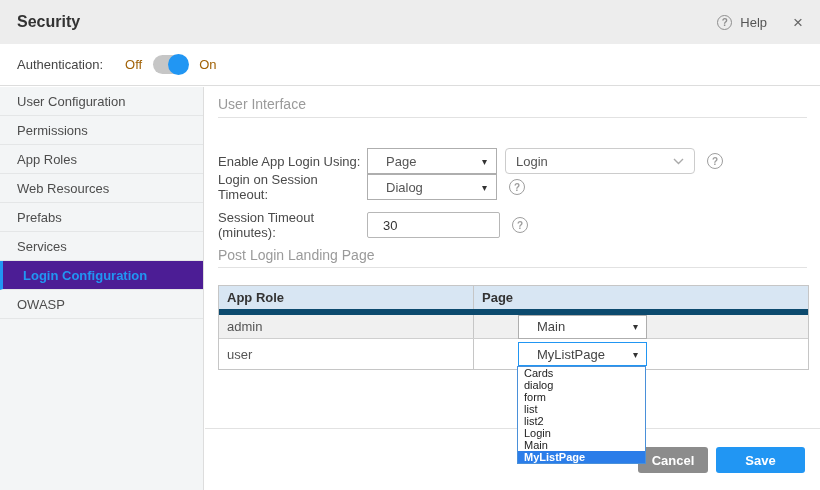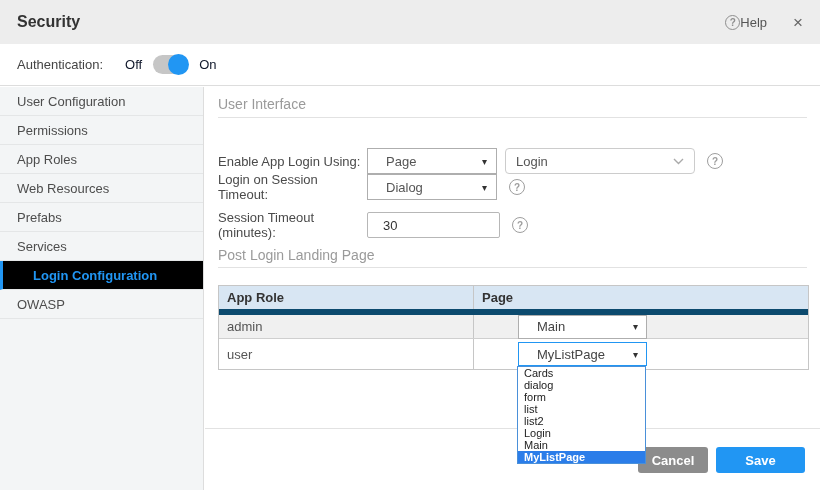--- a/index.html
+++ b/index.html
@@ -15,52 +15,52 @@
     background: #ededed; display: flex; align-items: center; padding: 0 17px;
   }
   .app-title { font-size: 16px; font-weight: 600; color: #333; }
   .header-right { margin-left: auto; display: flex; align-items: center; }
   .help-group { display: flex; align-items: center; cursor: pointer; }
   .help-circle {
     width: 15px; height: 15px; border: 1px solid #8e8e8e; border-radius: 50%;
     display: flex; align-items: center; justify-content: center;
     font-size: 10px; color: #8e8e8e; font-weight: 600;
   }
-  .help-label { font-size: 13px; color: #555; margin-left: 0; }
+  .help-label { font-size: 13px; color: #555; margin-left: 8px; }
   .close-x { font-size: 17px; color: #666; margin-left: 26px; cursor: pointer; line-height: 1; }
   
   .auth-bar {
     position: absolute; top: 44px; left: 0; right: 0; height: 42px;
     background: #fff; border-bottom: 1px solid #ddd;
     display: flex; align-items: center; padding: 0 17px;
   }
   .auth-label { font-size: 13px; color: #444; }
-  .toggle-off, .toggle-on { font-size: 13px; color: #0f172a; }
+  .toggle-off, .toggle-on { font-size: 13px; color: #a16207; }
   .toggle-off { margin-left: 22px; }
   .toggle {
     width: 35px; height: 19px; border-radius: 10px; background: #c6c6c6;
     position: relative; margin: 0 11px; cursor: pointer;
   }
   .toggle .knob {
     position: absolute; right: -1px; top: -1px; width: 21px; height: 21px;
     border-radius: 50%; background: #2196f3;
   }
   
   .sidebar {
     position: absolute; top: 87px; bottom: 0; left: 0; width: 204px;
     background: #f3f5f6; border-right: 1px solid #ddd;
   }
   .side-item {
     height: 29px; display: flex; align-items: center; padding-left: 17px;
     font-size: 13px; color: #4d4d4d; border-bottom: 1px solid #e4e6e7; cursor: pointer;
     background: transparent;
   }
   .side-item.selected {
-    background: #000000; color: #2196f3; font-weight: 600;
-    border-left: 3px solid #2196f3; padding-left: 30px;
+    background: #4c1d95; color: #2196f3; font-weight: 600;
+    border-left: 3px solid #2196f3; padding-left: 20px;
   }
   
   .section-title { position: absolute; left: 218px; font-size: 14px; color: #9a9a9a; }
   .h-divider { position: absolute; left: 218px; width: 589px; border-top: 1px solid #e2e2e2; }
   .form-row { position: absolute; left: 218px; display: flex; align-items: center; height: 26px; }
   .form-label { width: 149px; font-size: 13px; color: #4a4a4a; }
   .select-box {
     width: 130px; height: 26px; background: #fff; border: 1px solid #aeaeae;
     display: flex; align-items: center; font-size: 13px; color: #555;
     padding-left: 18px; padding-right: 9px; cursor: pointer; position: relative;

